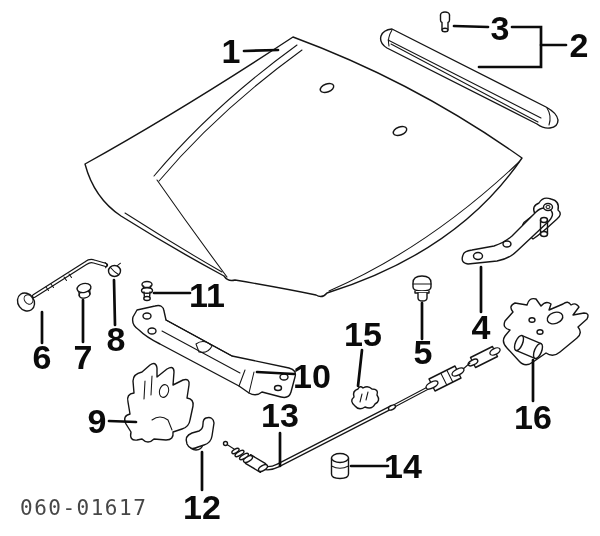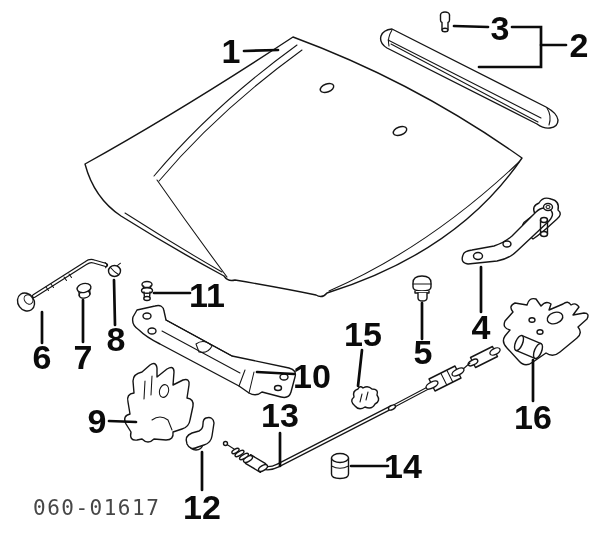--- a/index.html
+++ b/index.html
@@ -9,21 +9,21 @@
   .part path,.part ellipse,.part line,.part polygon{fill:none;stroke:#151515;stroke-width:1.4;
           stroke-linecap:round;stroke-linejoin:round;}
   .part .fw{fill:#ffffff;}
   .part .thin{stroke-width:1.05;}
   .part .tube{stroke-width:4.4;stroke:#151515;}
   .part .tube-core{stroke-width:1.9;stroke:#ffffff;}
   .part .tube-sm{stroke-width:3.2;stroke:#151515;}
   .part .tube-sm-core{stroke-width:1.3;stroke:#ffffff;}
   .plabel{font:700 34px "Liberation Sans",sans-serif;fill:#0b0b0b;text-anchor:middle;}
   .leader{fill:none;stroke:#0b0b0b;stroke-width:2.7;stroke-linecap:round;stroke-linejoin:miter;}
-  .footer-code{position:absolute;left:33px;top:496px;color:#474747;
+  .footer-code{position:absolute;left:20px;top:496px;color:#474747;
           font:400 21px "DejaVu Sans Mono","Liberation Mono",monospace;letter-spacing:1.5px;}
 </style>
 </head>
 <body>
 
 <div class="canvas">
   <svg id="diagram-svg" width="600" height="536" viewBox="0 0 600 536">
 
     <g class="part">
       <path class="fw" d="M 293,37 Q 182,110 85,164 Q 94,198 121,216 Q 172,248 224,276 Q 228,282 235,280 Q 282,288 316,295 Q 322,299 327,293 Q 458,252 522,158 Q 415,82 293,37 Z"></path>

